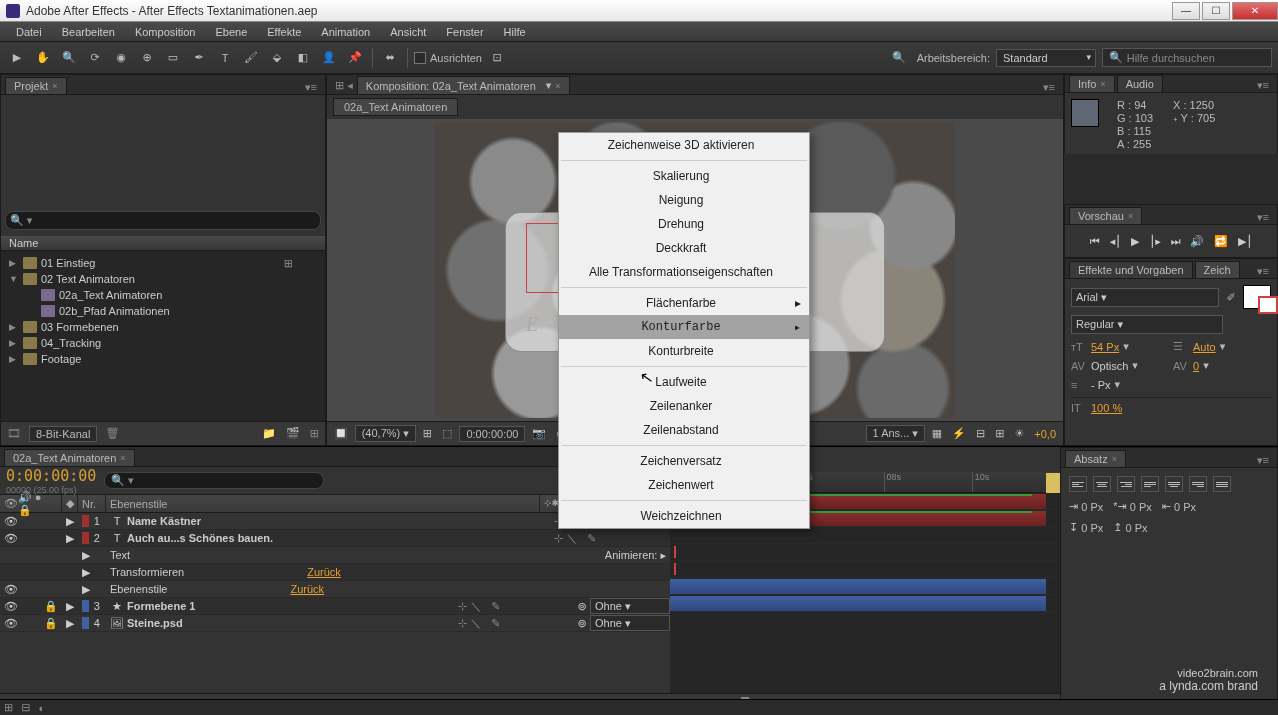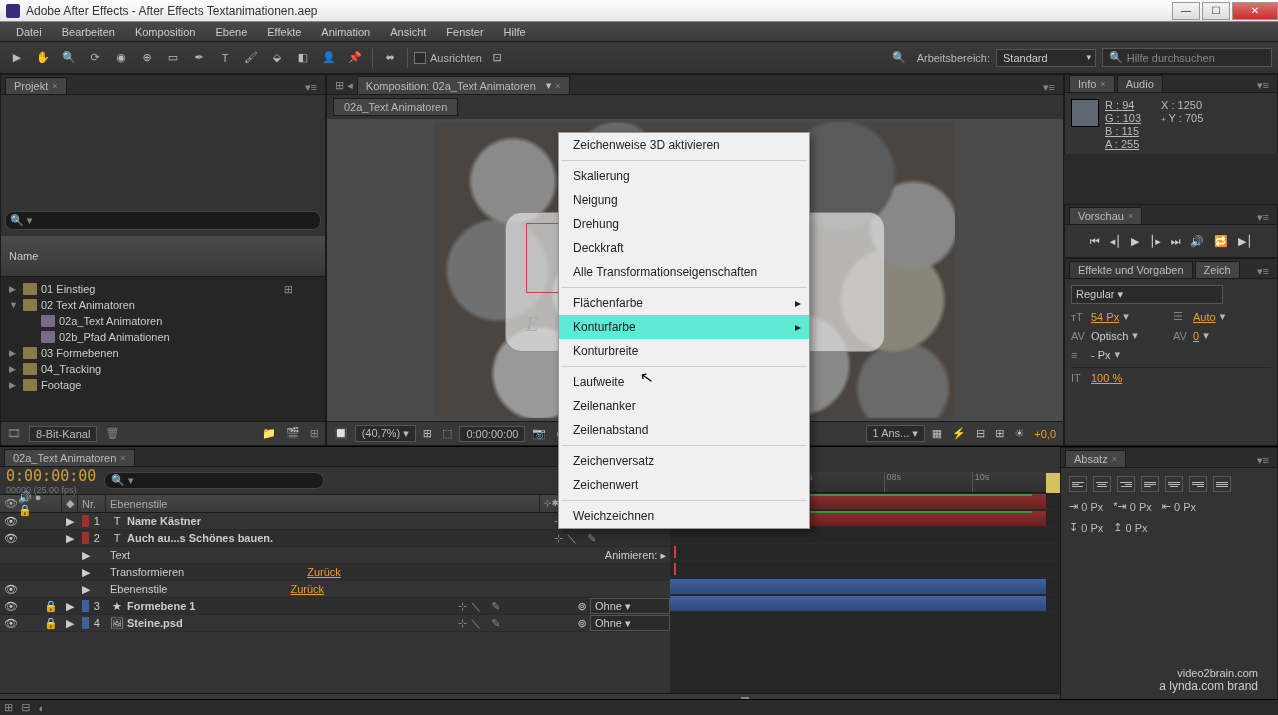--- a/index.html
+++ b/index.html
@@ -34,21 +34,21 @@
 .panel-tabs { background:#2c2c2c; height:20px; display:flex; align-items:flex-end; padding-left:4px; border-bottom:1px solid #1a1a1a;}
 .tab { background:#3a3a3a; padding:2px 8px; color:#bbb; border:1px solid #1a1a1a; border-bottom:none; margin-right:2px; display:flex; align-items:center; gap:4px;}
 .tab.active { background:#444;}
 .tab .x { font-size:9px; color:#888;}
 .panel-menu-icon { margin-left:auto; margin-right:4px; color:#888; cursor:pointer; padding:0 4px;}
 
 
 .project-panel { width: 326px; }
 .project-body { flex:1; background:#262626; padding:4px; overflow:auto;}
 .proj-search { margin:6px 4px 0; background:#1a1a1a; border:1px solid #444; padding:2px 4px; color:#888; display:flex; align-items:center; gap:4px; border-radius:8px;}
-.proj-header { background: linear-gradient(#4a4a4a,#383838); padding:14px 8px; color:#ccc; border-bottom:1px solid #1a1a1a; margin-top:6px;}
+.proj-header { background: linear-gradient(#4a4a4a,#383838); padding:1px 8px; color:#ccc; border-bottom:1px solid #1a1a1a; margin-top:6px;}
 .tree-item { display:flex; align-items:center; padding:2px 4px; gap:4px; color:#ccc;}
 .tree-item .arrow { width:10px; color:#888; font-size:9px;}
 .tree-item .ficon { width:14px; height:12px; background:#8a7a4a; border-radius:1px;}
 .tree-item .ficon.comp { background:#7a6a8a;}
 .indent1 { padding-left:22px;}
 .proj-footer { background:#383838; height:24px; display:flex; align-items:center; padding:0 4px; gap:6px; border-top:1px solid #1a1a1a;}
 .proj-footer .box { background:#2a2a2a; border:1px solid #555; padding:1px 6px; color:#bbb;}
 .proj-footer .ic { color:#888; padding:0 2px;}
 
 
@@ -78,21 +78,21 @@
 .text-frame .tbox { position:absolute; border:1px solid #d04040; width:280px; height:70px; left:20px; top:10px;}
 .comp-footer { background:#383838; height:24px; display:flex; align-items:center; padding:0 4px; gap:4px; border-top:1px solid #1a1a1a; color:#bbb;}
 .comp-footer .cf-item { padding:0 3px;}
 .comp-footer .cf-box { background:#2a2a2a; border:1px solid #555; padding:1px 6px;}
 .comp-footer .orange { color:#e8a030;}
 
 
 .right-col { width:214px; display:flex; flex-direction:column; gap:0;}
 .info-panel { height:80px;}
 .info-body { flex:1; background:#333; padding:6px; font-size:10px; color:#bbb; display:flex; gap:20px;}
-.info-body .col1 { display:flex; gap:6px;text-decoration:underline;}
+.info-body .col1 { display:flex; gap:18px;}
 .swatch { width:28px; height:28px; background:#5e6773; border:1px solid #000;}
 .info-body .rgba { line-height:13px;}
 .info-body .xy { line-height:13px;}
 .preview-body { background:#333; height:32px; display:flex; align-items:center; justify-content:center; gap:10px; color:#ccc;}
 .char-panel { flex:1;}
 .char-body { flex:1; background:#333; padding:6px; display:flex; flex-direction:column; gap:6px;}
 .char-row { display:flex; align-items:center; gap:4px;}
 .char-row .sel { flex:1; background:#2a2a2a; border:1px solid #555; padding:2px 4px; color:#ccc;}
 .char-row .eyedrop { width:16px; text-align:center;}
 .colorchip { width:28px; height:24px; background:#fff; border:1px solid #000; position:relative;}
@@ -144,23 +144,23 @@
 
 .absatz-panel { width:218px; background:#333;}
 .absatz-body { flex:1; background:#333; padding:8px; display:flex; flex-direction:column; gap:8px;}
 .align-row { display:flex; gap:6px;}
 .align-ic { width:18px; height:16px; border:1px solid #555; display:flex; flex-direction:column; justify-content:center; gap:1px; padding:2px;}
 .align-ic .l { height:1px; background:#bbb;}
 .indent-row { display:flex; gap:10px;}
 .indent-item { display:flex; align-items:center; gap:3px; color:#bbb;}
 
 
-.context-menu { position:absolute; left:558px; top:132px; width:252px; background:#f0f0f0; border:1px solid #999; box-shadow:3px 3px 8px rgba(0,0,0,0.4); z-index:100;}
+.context-menu { position:absolute; left:558px; top:132px; width:252px; background:#f0f0f0; border:1px solid #999; box-shadow:3px 3px 8px rgba(0,0,0,0.4); z-index:100;text-align:center;}
 .context-menu .mi { padding:5px 20px 5px 14px; color:#222; font-size:12px; position:relative;}
-.context-menu .mi.highlight { background:#5eead4;}
+.context-menu .mi.highlight { background:#a3a3a3;font-family:Liberation Mono, monospace;}
 .context-menu .mi.sub::after { content:"▸"; position:absolute; right:8px;}
 .context-menu .sep { height:1px; background:#ccc; margin:3px 2px;}
 .cursor { position:absolute; left:640px; top:368px; z-index:200; font-size:16px; color:#000; transform:rotate(-10deg);}
 
 
 .watermark { position:absolute; right:20px; bottom:22px; color:#ddd; font-size:22px; font-family:Georgia,serif; text-align:right; z-index:50; opacity:0.9;}
 .watermark .sub { font-size:12px;}
 
 .statusbar { position:absolute; bottom:0; left:0; right:0; height:16px; background:#2a2a2a; border-top:1px solid #000; display:flex; align-items:center; color:#888; font-size:10px;}
 .statusbar .ic { padding:0 4px;}
@@ -375,20 +375,27 @@
         <div class="tab">
             <span>Effekte und Vorgaben</span>
           </div>
         <div class="tab active">
             <span>Zeich</span>
           </div>
         <div class="panel-menu-icon">▾≡</div>
       </div>
       <div class="char-body">
         <div class="char-row">
+          <div class="sel"><span>Arial</span> ▾</div>
+          <span class="eyedrop">✐</span>
+          <div class="colorchip">
+              <div class="stroke"></div>
+            </div>
+        </div>
+        <div class="char-row">
           <div class="sel"><span>Regular</span> ▾</div>
           <span style="width:44px"></span>
         </div>
         <div class="char-row">
           <div class="char-prop">
               <span class="ic">тT</span>
               <span class="val">54 Px</span>
               <span>▾</span>
             </div>
           <div class="char-prop">

